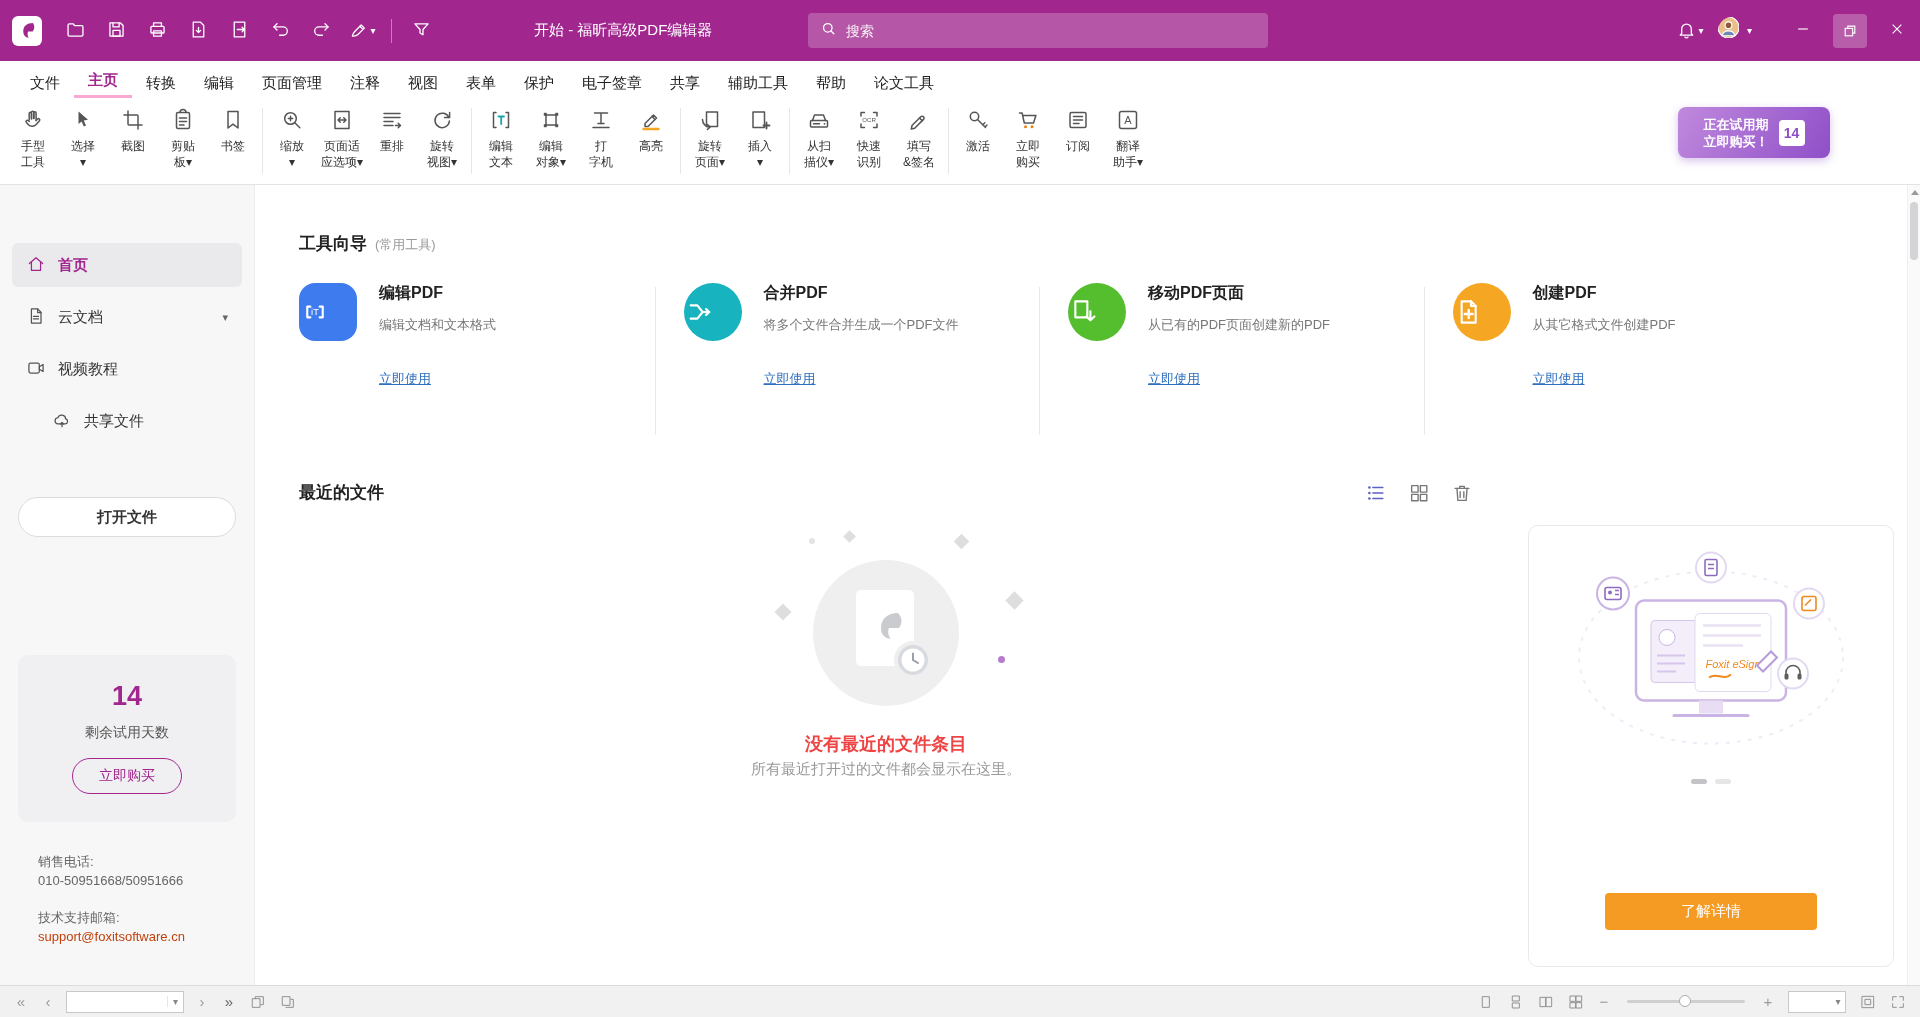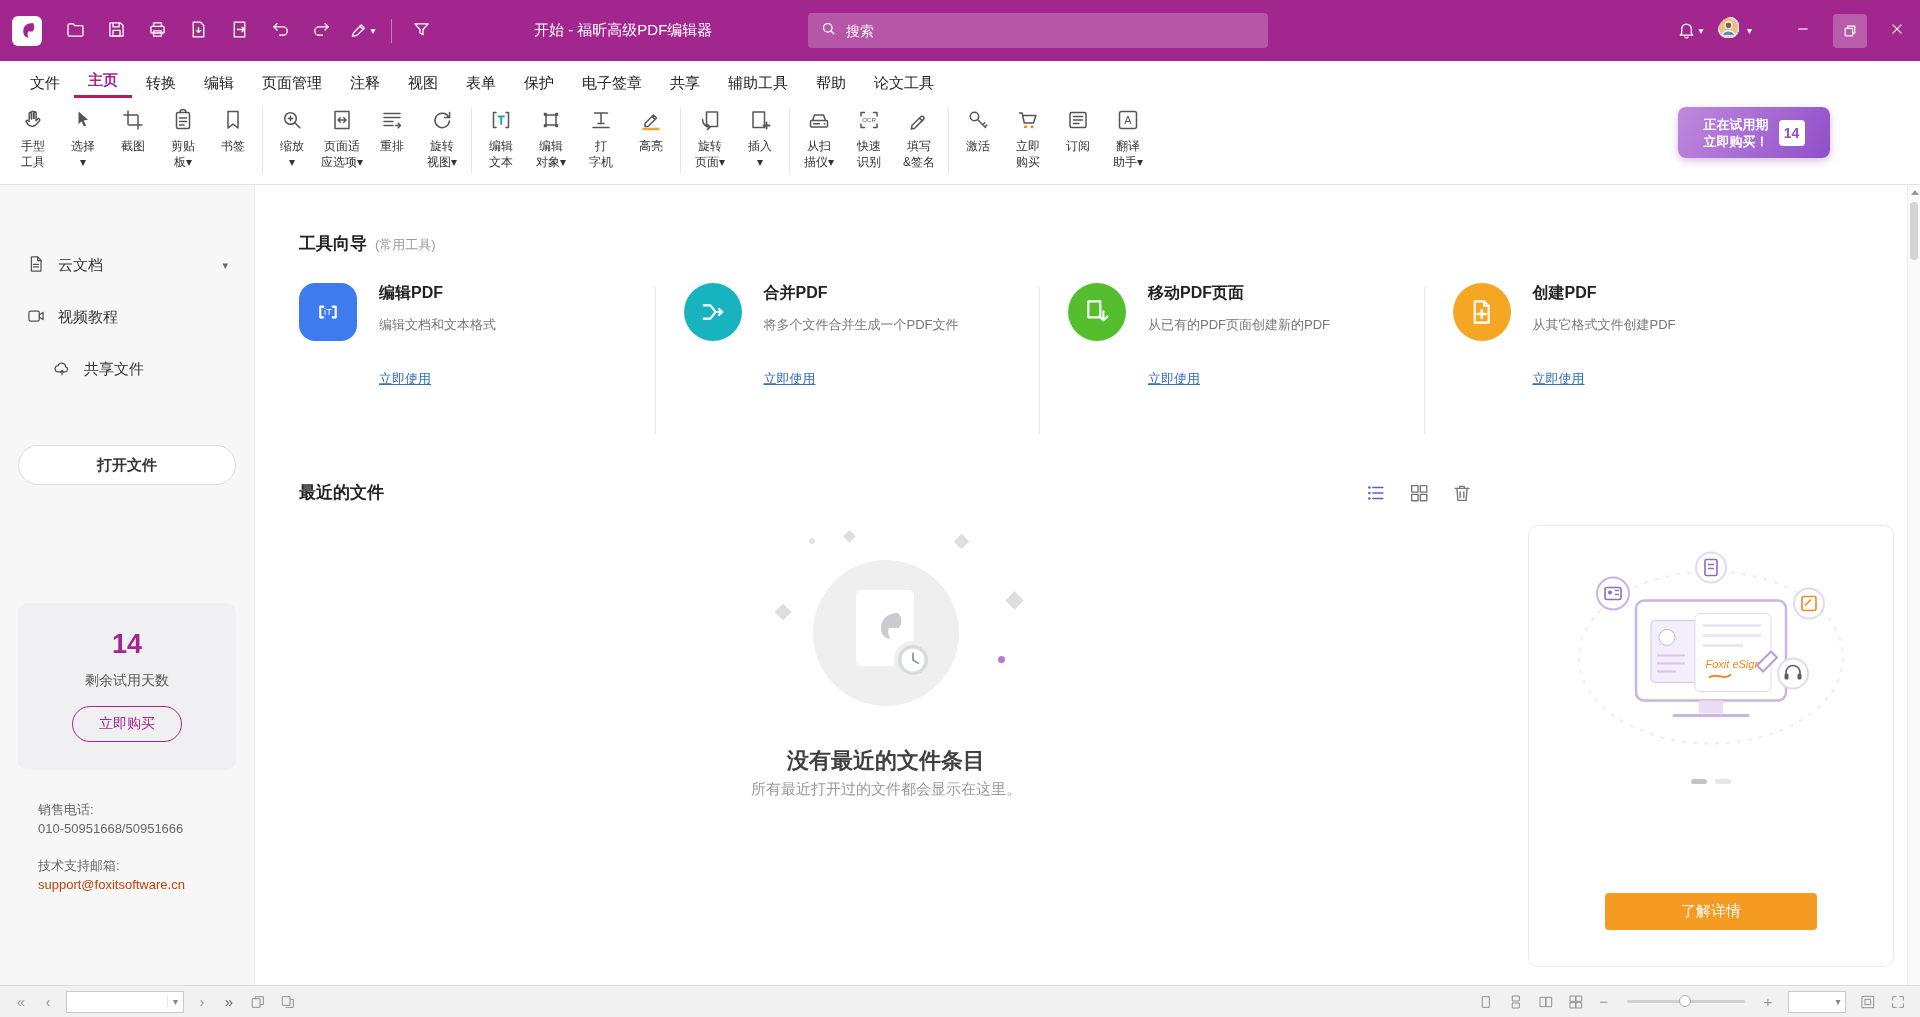--- a/index.html
+++ b/index.html
@@ -25,21 +25,21 @@
   .tb-right{margin-left:auto;display:flex;align-items:center;height:100%;}
   .tb-right .tb-btn{width:34px;}
   .avatar{width:28px;height:28px;border-radius:50%;overflow:hidden;display:flex;}
   .win-btn{width:47px;height:100%;display:flex;align-items:center;justify-content:center;}
   .win-btn svg{width:14px;height:14px;stroke:#fff;stroke-width:1.3;fill:none;}
   .restore-pad{width:34px;height:34px;border-radius:4px;background:rgba(255,255,255,.25);display:flex;align-items:center;justify-content:center;}
 
   
   .menubar{height:37px;display:flex;align-items:flex-end;padding-left:16px;background:#fff;flex:0 0 auto;}
   .mi{padding:9px 14px 8px;font-size:15px;color:#222;line-height:1;}
-  .mi.active{color:#A1278E;font-weight:bold;border-bottom:3px solid #be185d;}
+  .mi.active{color:#A1278E;font-weight:bold;border-bottom:3px solid #f9a8d4;}
 
   
   .ribbon{height:87px;display:flex;align-items:flex-start;padding:8px 4px 0 8px;border-bottom:1px solid #E3E3E5;position:relative;background:#fff;flex:0 0 auto;}
   .rtool{min-width:50px;padding:0 3px;display:flex;flex-direction:column;align-items:center;border-radius:4px;}
   .rtool .ric{height:28px;display:flex;align-items:center;justify-content:center;}
   .ric svg{width:24px;height:24px;stroke:#555;fill:none;stroke-width:1.5;stroke-linecap:round;stroke-linejoin:round;}
   .rlabel{margin-top:4px;font-size:12px;line-height:16px;color:#333;text-align:center;}
   .rsep{width:1px;align-self:stretch;background:#E6E6E8;margin:2px 4px 10px;}
   .trial-badge{position:absolute;right:90px;top:9px;width:152px;height:51px;border-radius:8px;background:linear-gradient(120deg,#C089DD,#8F4FC8);display:flex;align-items:center;justify-content:center;gap:10px;color:#fff;box-shadow:0 3px 8px rgba(143,79,200,.35);}
   .trial-badge .lines{display:flex;flex-direction:column;font-size:13px;font-weight:bold;line-height:17px;}
@@ -66,42 +66,42 @@
   .contact .support{color:#c2410c;cursor:pointer;}
 
   
   .content{flex:1;position:relative;padding:47px 0 0 44px;min-width:0;background:#fff;}
   .guide-head{display:flex;align-items:baseline;gap:8px;}
   .guide-head h2{font-size:17px;color:#222;}
   .guide-head .sub{font-size:13px;color:#999;font-weight:normal;}
   .cards{display:flex;margin-top:28px;width:1501px;}
   .tool-card{flex:1;display:grid;grid-template-columns:58px 1fr;column-gap:22px;align-content:start;padding-right:16px;cursor:pointer;}
   .vdiv{width:1px;background:#E8E8EA;margin:4px 28px 0 8px;height:148px;}
-  .card-icon{width:58px;height:58px;border-radius:50%;display:flex;align-items:center;justify-content:center;grid-row:1/3;}
+  .card-icon{width:58px;height:58px;border-radius:50%;display:flex;align-items:center;grid-row:1/3;}
   .card-icon svg{width:32px;height:32px;fill:none;stroke:#fff;stroke-width:1.6;stroke-linecap:round;stroke-linejoin:round;}
   .ci-blue{background:#3D7BEE;border-radius:16px;}
   .ci-teal{background:#17B3BE;}
   .ci-green{background:#54BE2E;}
   .ci-orange{background:#F5A623;}
   .card-body h3{font-size:16px;color:#222;}
   .card-body p{font-size:13px;color:#777;margin-top:12px;line-height:18px;white-space:nowrap;}
   .use-link{grid-column:2;margin-top:36px;font-size:13px;color:#2E6FBE;text-decoration:underline;cursor:pointer;justify-self:start;}
 
   .recent-head{display:flex;align-items:center;margin-top:46px;width:1174px;}
   .recent-head h2{font-size:17px;color:#222;}
   .view-icons{margin-left:auto;display:flex;align-items:center;gap:20px;}
   .vi{width:23px;height:23px;display:flex;align-items:center;justify-content:center;}
   .vi svg{width:22px;height:22px;fill:none;stroke:#777;stroke-width:1.5;stroke-linecap:round;stroke-linejoin:round;}
   .vi.active svg{stroke:#5B5FC7;}
 
   .empty-state{width:1174px;margin-top:56px;display:flex;flex-direction:column;align-items:center;}
   .illus-wrap{position:relative;width:146px;height:146px;}
   .spark{position:absolute;background:#DEDEDE;transform:rotate(45deg);}
   .sdot{position:absolute;border-radius:50%;background:#E3E3E3;}
-  .empty-title{margin-top:40px;font-size:22px;color:#404040;font-weight:bold;}
+  .empty-title{margin-top:26px;font-size:18px;color:#ef4444;font-weight:bold;}
   .empty-desc{margin-top:4px;font-size:15px;color:#999;}
 
   
   .esign-panel{position:absolute;top:340px;right:26px;width:366px;height:442px;background:#fff;border:1px solid #E9E9EB;border-radius:10px;padding-top:12px;display:flex;flex-direction:column;align-items:center;}
   .esign-text{margin-top:8px;font-size:15px;color:#555;line-height:24px;text-align:center;}
   .dots{margin-top:16px;display:flex;gap:8px;align-items:center;}
   .dot{width:16px;height:5px;border-radius:3px;background:#E6E6E8;cursor:pointer;}
   .dot.active{background:#C4C4C8;}
   .learn-btn{margin-top:auto;margin-bottom:36px;width:212px;height:37px;background:#F59A23;color:#fff;font-size:15px;border-radius:4px;}
 
@@ -510,20 +510,27 @@
       <span>正在试用期</span>
       <span>立即购买！</span>
     </div>
     <span class="trial-days-badge">14</span>
   </div>
 </div>
 
 <div class="workspace">
 
   <aside class="sidebar">
+    <div class="side-item active">
+      <span><svg viewBox="0 0 24 24">
+            <path d="M4 11.5 12 4.5l8 7"></path>
+            <path d="M6.5 9.8V19.5h11V9.8"></path>
+          </svg></span>
+      <span>首页</span>
+    </div>
     <div class="side-item">
       <span><svg viewBox="0 0 24 24">
             <path d="M6.5 3.5H14l4 4v13H6.5z"></path>
             <path d="M14 3.5V8h4"></path>
             <path d="M9 12.5h6M9 15.5h6"></path>
           </svg></span>
       <span>云文档</span>
       <span class="caret">▾</span>
     </div>
     <div class="side-item">

